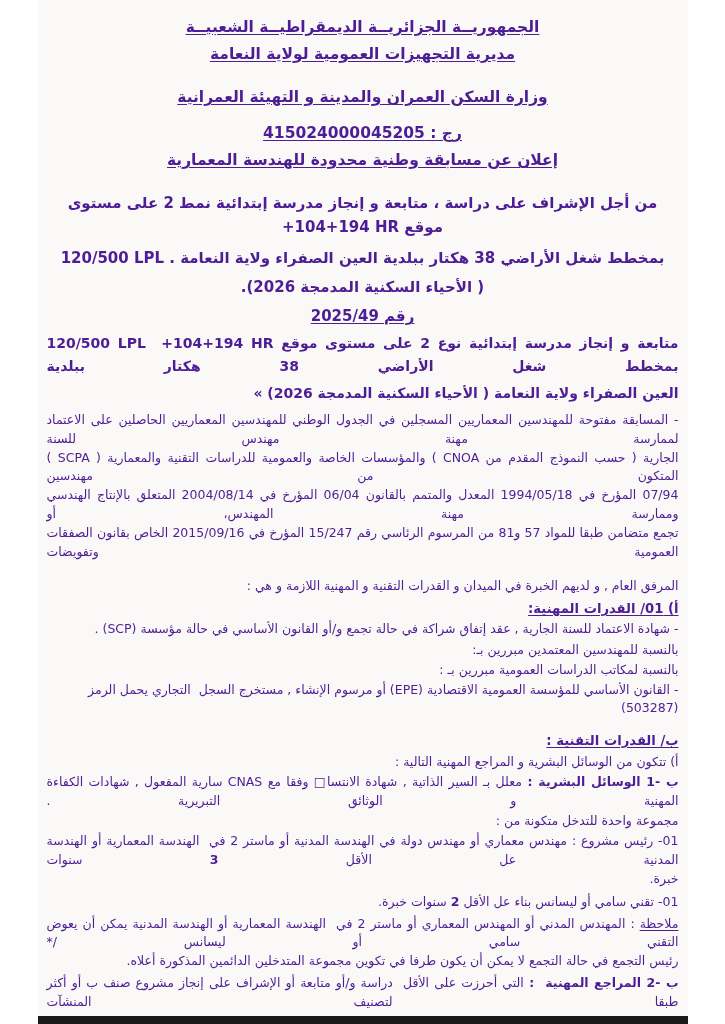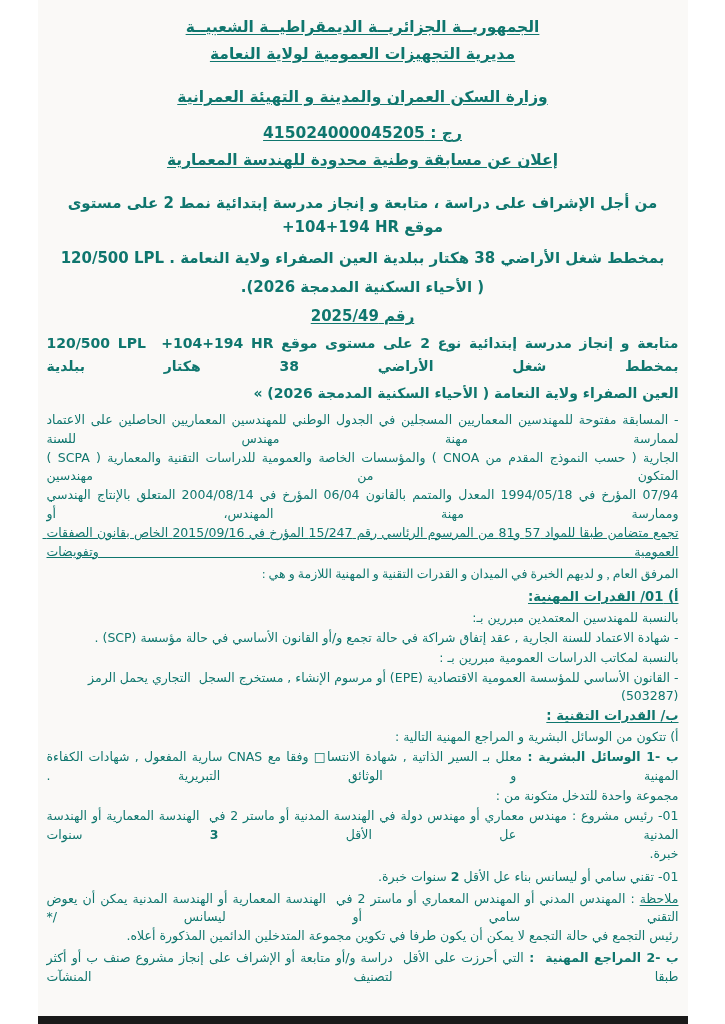--- a/index.html
+++ b/index.html
@@ -2,21 +2,21 @@
 <html lang="ar" dir="rtl"><head>
 <meta charset="utf-8">
 <style>
   html,body{margin:0;padding:0;background:#ffffff;}
   .page{
     position:relative;
     width:650px;height:1024px;
     margin:0 auto;
     background:#faf9f7;
     font-family:"DejaVu Sans", sans-serif;
-    color:#0f766e;
+    color:#4c1d95;
     direction:rtl;
     overflow:hidden;
   }
   #doc{padding:0 9px 0 9px;}
   .line{text-align:right;}
   .line span{white-space:pre-wrap;}
   .ctr{text-align:center;}
   .jl{text-align:justify;text-align-last:justify;}
   .hdr{font-size:15.5px;font-weight:bold;line-height:23px;}
   .subj{font-size:15px;font-weight:bold;line-height:24px;}
@@ -41,28 +41,28 @@
       <div class="line hdr ctr" style="margin-top: 4px;"><span class="b u">إعلان عن مسابقة وطنية محدودة للهندسة المعمارية</span></div>
       <div class="line subj ctr" style="margin-top: 19px;"><span class="b">من أجل الإشراف على دراسة ، متابعة و إنجاز مدرسة إبتدائية نمط 2 على مستوى موقع </span><span class="b" dir="ltr">+104+194 HR</span></div>
       <div class="line subj ctr" style="margin-top: 7px;"><span class="b">بمخطط شغل الأراضي 38 هكتار ببلدية العين الصفراء ولاية النعامة . </span><span class="b" dir="ltr">120/500 LPL</span></div>
       <div class="line subj ctr" style="margin-top: 5px;"><span class="b">( الأحياء السكنية المدمجة 2026).</span></div>
       <div class="line subj ctr" style="margin-top: 5px;"><span class="b u">رقم 2025/49</span></div>
       <div class="line annA jl" style="margin-top: 4px;"><span class="b">متابعة و إنجاز مدرسة إبتدائية نوع 2 على مستوى موقع </span><span class="b" dir="ltr">+104+194 HR</span><span class="b">  </span><span class="b" dir="ltr">120/500 LPL</span><span class="b">  بمخطط شغل الأراضي 38 هكتار ببلدية</span></div>
       <div class="line annA" style="margin-top: 4px;"><span class="b">العين الصفراء ولاية النعامة ( الأحياء السكنية المدمجة 2026) »</span></div>
       <div class="line body jl" style="margin-top: 6px;"><span>- المسابقة مفتوحة للمهندسين المعماريين المسجلين في الجدول الوطني للمهندسين المعماريين الحاصلين على الاعتماد لممارسة مهنة مهندس للسنة</span></div>
       <div class="line body jl" style="margin-top: 0px;"><span>الجارية ( حسب النموذج المقدم من CNOA ) والمؤسسات الخاصة والعمومية للدراسات التقنية والمعمارية ( SCPA )  المتكون من مهندسين</span></div>
       <div class="line body jl" style="margin-top: 0px;"><span>07/94 المؤرخ في 1994/05/18 المعدل والمتمم بالقانون 06/04 المؤرخ في 2004/08/14 المتعلق بالإنتاج الهندسي وممارسة مهنة المهندس، أو</span></div>
-      <div class="line body jl" style="margin-top: 0px; text-decoration: underline;"><span>تجمع متضامن طبقا للمواد 57 و81 من المرسوم الرئاسي رقم 15/247 المؤرخ في 2015/09/16 الخاص بقانون الصفقات العمومية وتفويضات</span></div>
-      <div class="line body" style="margin-top: 4px; font-family: Liberation Serif, serif;"><span>المرفق العام , و لديهم الخبرة في الميدان و القدرات التقنية و المهنية اللازمة و هي :</span></div>
+      <div class="line body jl" style="margin-top: 0px;"><span>تجمع متضامن طبقا للمواد 57 و81 من المرسوم الرئاسي رقم 15/247 المؤرخ في 2015/09/16 الخاص بقانون الصفقات العمومية وتفويضات</span></div>
+      <div class="line body" style="margin-top: 16px;"><span>المرفق العام , و لديهم الخبرة في الميدان و القدرات التقنية و المهنية اللازمة و هي :</span></div>
       <div class="line sec" style="margin-top: 3px;"><span class="b u">أ) 01/ القدرات المهنية:</span></div>
+      <div class="line body" style="margin-top: 1px;"><span>- شهادة الاعتماد للسنة الجارية , عقد إتفاق شراكة في حالة تجمع و/أو القانون الأساسي في حالة مؤسسة (SCP) .</span></div>
       <div class="line body" style="margin-top: 2px;"><span>بالنسبة للمهندسين المعتمدين مبررين بـ:</span></div>
-      <div class="line body" style="margin-top: 1px;"><span>- شهادة الاعتماد للسنة الجارية , عقد إتفاق شراكة في حالة تجمع و/أو القانون الأساسي في حالة مؤسسة (SCP) .</span></div>
       <div class="line body" style="margin-top: 1px;"><span>بالنسبة لمكاتب الدراسات العمومية مبررين بـ :</span></div>
       <div class="line body" style="margin-top: 1px;"><span>- القانون الأساسي للمؤسسة العمومية الاقتصادية (EPE) أو مرسوم الإنشاء , مستخرج السجل  التجاري يحمل الرمز (503287)</span></div>
-      <div class="line sec" style=""><span class="b u">ب/ القدرات التقنية :</span></div>
+      <div class="line sec" style="margin-top: 13px;"><span class="b u">ب/ القدرات التقنية :</span></div>
       <div class="line body" style="margin-top: 2px;"><span>أ) تتكون من الوسائل البشرية و المراجع المهنية التالية :</span></div>
       <div class="line body jl" style="margin-top: 1px;"><span class="b">ب -1 الوسائل البشرية : </span><span>معلل بـ السير الذاتية , شهادة الانتسا□ وفقا مع CNAS سارية المفعول , شهادات الكفاءة المهنية و الوثائق التبريرية .</span></div>
       <div class="line body" style="margin-top: 1px;"><span>مجموعة واحدة للتدخل متكونة من :</span></div>
       <div class="line body jl" style="margin-top: 2px;"><span dir="ltr">-01</span><span> رئيس مشروع : مهندس معماري أو مهندس دولة في الهندسة المدنية أو ماستر 2 في  الهندسة المعمارية أو الهندسة المدنية عل الأقل </span><span class="b">3</span><span> سنوات</span></div>
       <div class="line body" style="margin-top: 0px;"><span>خبرة.</span></div>
       <div class="line body" style="margin-top: 4px;"><span dir="ltr">-01</span><span> تقني سامي أو ليسانس بناء عل الأقل </span><span class="b">2</span><span> سنوات خبرة.</span></div>
       <div class="line body jl" style="margin-top: 3px;"><span class="u">ملاحظة</span><span> : المهندس المدني أو المهندس المعماري أو ماستر 2 في  الهندسة المعمارية أو الهندسة المدنية يمكن أن يعوض التقني سامي أو ليسانس </span><span dir="ltr">*/</span></div>
       <div class="line body" style="margin-top: 0px;"><span>رئيس التجمع في حالة التجمع لا يمكن أن يكون طرفا في تكوين مجموعة المتدخلين الدائمين المذكورة أعلاه.</span></div>
       <div class="line body jl" style="margin-top: 3px;"><span class="b">ب -2 المراجع المهنية  : </span><span>التي أحرزت على الأقل  دراسة و/أو متابعة أو الإشراف على إنجاز مشروع صنف ب أو أكثر طبقا لتصنيف المنشآت</span></div>
     </div>

